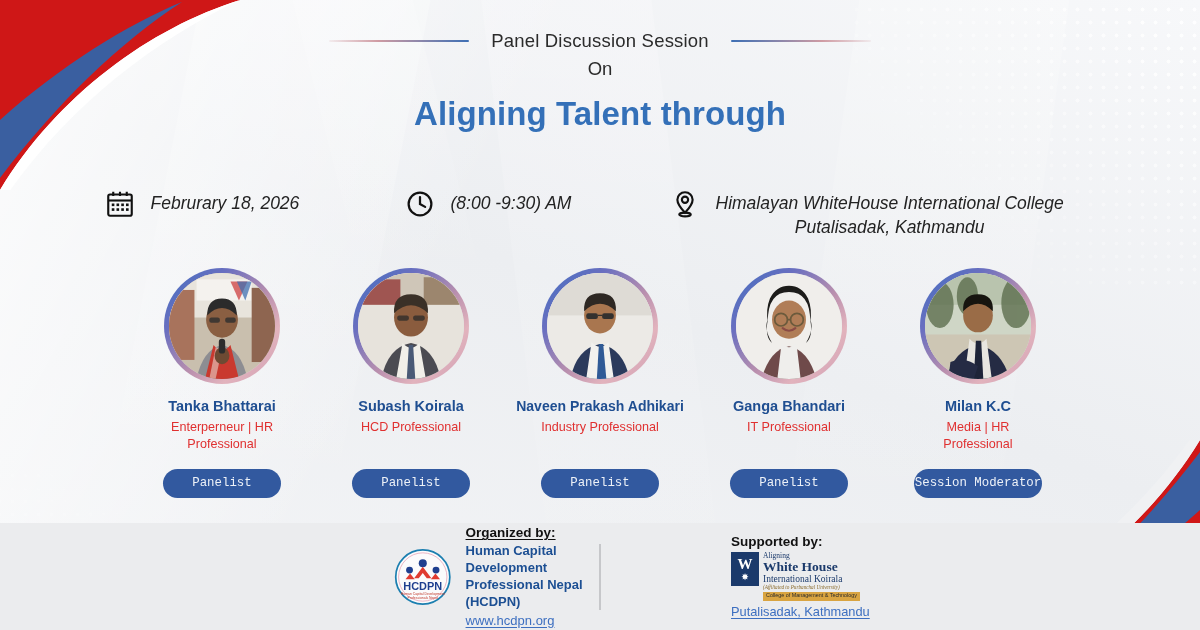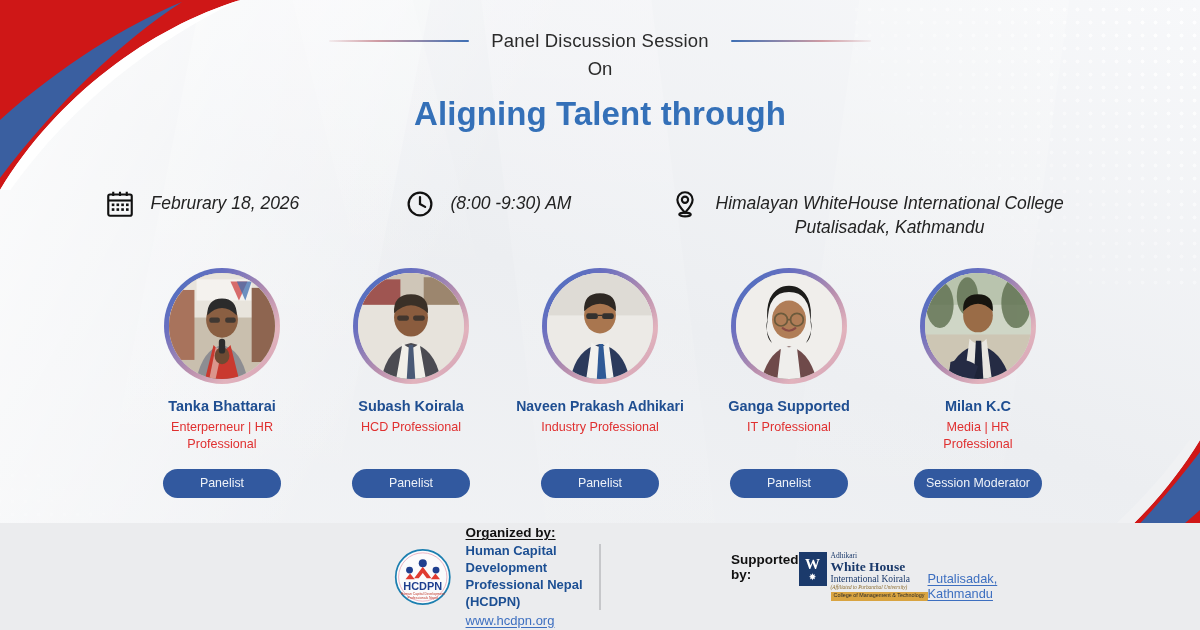--- a/index.html
+++ b/index.html
@@ -192,20 +192,21 @@
   .p-badge {
     margin-top: 10px;
     background: #32599f;
     color: #eef2f8;
     font-size: 12.4px;
     padding: 7px 0 8px;
     border-radius: 16px;
     text-align: center;
     width: 118px;
     white-space: nowrap;
+    font-family: Liberation Mono, monospace;
   }
   .p-badge.wide { width: 128px; }
 
   
   .role-block {
     display: flex;
     flex-direction: column;
     justify-content: flex-start;
     height: 44px;
     width: 100%;
@@ -240,21 +241,21 @@
     text-decoration: underline; text-underline-offset: 2px;
   }
   .org-line {
     font-size: 13px; font-weight: bold; color: #1c4f93;
   }
   .org-url {
     font-size: 13px; color: #3d6fc0; text-decoration: underline;
     text-underline-offset: 2px; margin-top: 1px;
   }
 
-  .sup-wrap { display: flex; flex-direction: row; align-items: flex-end; }
+  .sup-wrap { display: flex; flex-direction: column; align-items: flex-start; }
   .sup-head { font-size: 13.5px; font-weight: bold; color: #111; margin-bottom: 3px; align-self: flex-start; }
   .sup-addr {
     font-size: 12.8px; color: #3d6fc0; text-decoration: underline;
     text-underline-offset: 2px; margin-top: 3px;
   }
 
   
   .wh-logo { display: flex; align-items: stretch; gap: 4px; }
   .wh-mark {
     width: 28px; height: 34px;
@@ -461,21 +462,21 @@
               <circle cx="42.5" cy="44" r="6"></circle>
               <circle cx="57.5" cy="44" r="6"></circle>
               <line x1="48.5" y1="44" x2="51.5" y2="44"></line>
             </g>
             <path d="M44 52 q6 5 12 0" stroke="#8a4b45" stroke-width="2" fill="none" stroke-linecap="round"></path>
             <path d="M24 100 q8 -28 26 -31 q18 3 26 31 Z" fill="#6f4a4a"></path>
             <path d="M43 66 q7 8 14 0 l4 34 l-22 0 Z" fill="#efeeec"></path>
           </svg>
         </div>
       </div>
-      <div class="p-name">Ganga Supported</div>
+      <div class="p-name">Ganga Bhandari</div>
       <div class="role-block">
         <div class="p-role">IT Professional</div>
         <div class="p-role" style="margin-top:0"></div>
       </div>
       <div class="p-badge">Panelist</div>
     </div>
 
     <div class="card">
       <div class="avatar-ring">
         <div class="avatar">
@@ -538,21 +539,21 @@
     <div class="footer-right">
       <div class="sup-wrap">
         <div class="sup-head">Supported by:</div>
 
         <div class="wh-logo">
           <div class="wh-mark">
             <span class="w">W</span>
             <span class="star">✸</span>
           </div>
           <div class="wh-words">
-            <span class="wh-l1">Adhikari</span>
+            <span class="wh-l1">Aligning</span>
             <span class="wh-l2">White House</span>
             <span class="wh-l3">International Koirala</span>
             <span class="wh-l4">(Affiliated to Purbanchal University)</span>
             <span class="wh-bar">College of Management &amp; Technology</span>
           </div>
         </div>
 
         <div class="sup-addr">Putalisadak, Kathmandu</div>
       </div>
     </div>

